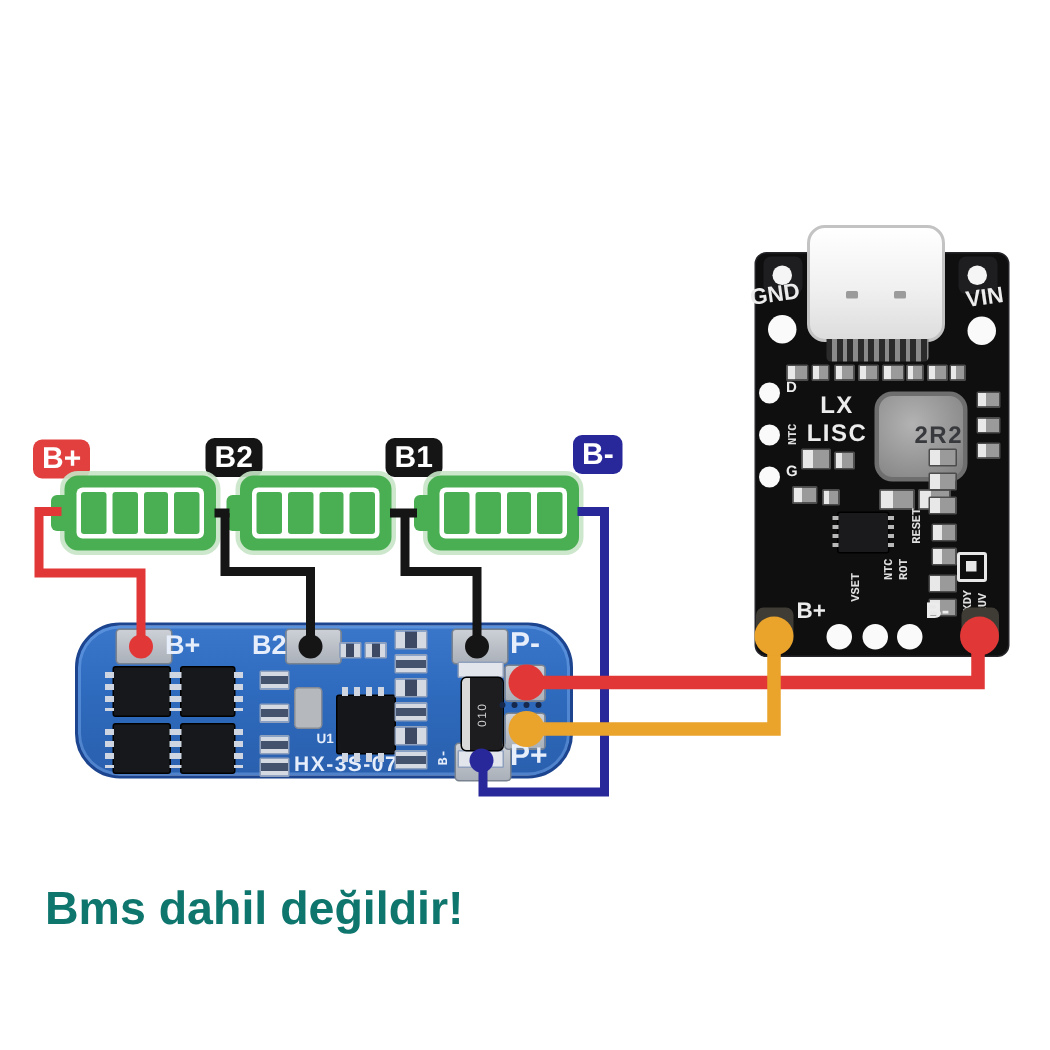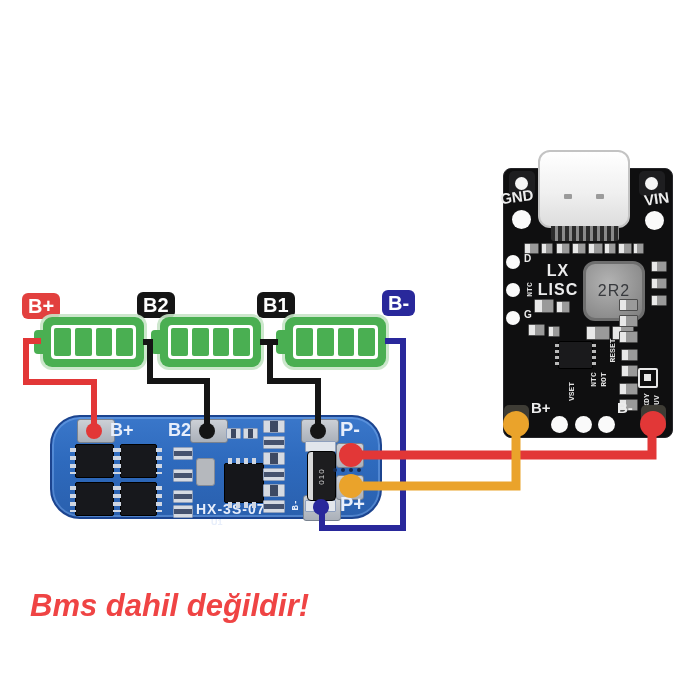--- a/index.html
+++ b/index.html
@@ -56,22 +56,22 @@
        border-radius:0 0 3px 3px;}
   .screwpad{position:absolute;width:26px;height:25px;background:#1e1e20;border-radius:5px;}
   .screwpad::after{content:"";position:absolute;left:6px;top:6px;width:13px;height:13px;
        border-radius:50%;background:#f5f5f5;}
   .hole{position:absolute;border-radius:50%;background:#fafafa;}
   .wsilk{position:absolute;color:#ececec;font-weight:bold;}
   .smd{position:absolute;background:linear-gradient(90deg,#e8e8e8 0 38%,#9a9a9a 38%);
        border:1px solid #4c4c4c;border-radius:1px;}
   .inductor{position:absolute;left:583px;top:261px;width:62px;height:60px;border-radius:12px;
        background:radial-gradient(circle at 40% 35%,#b3b3b3,#8e8e8e 70%,#7c7c7c);
-       border:3px solid #6e6e6e;box-sizing:border-box;color:#37393d;font-weight:normal;
-       font-size:16px;display:flex;align-items:center;justify-content:center;letter-spacing:1px;}
+       border:3px solid #6e6e6e;box-sizing:border-box;color:#37393d;font-weight:bold;
+       font-size:16px;display:flex;align-items:center;justify-content:flex-end;letter-spacing:1px;}
   .qfn{position:absolute;left:558px;top:341px;width:33px;height:26px;background:#1a1a1c;
        border:1px solid #000;border-radius:2px;}
   .qfn::before,.qfn::after{content:"";position:absolute;top:2px;bottom:2px;width:4px;
        background:repeating-linear-gradient(to bottom,#b9b9b9 0 3px,rgba(0,0,0,0) 3px 6px);}
   .qfn::before{left:-4px;} .qfn::after{right:-4px;}
   .vt{position:absolute;width:44px;text-align:center;transform:rotate(-90deg);
       font-size:8px;font-weight:bold;color:#e0e0e0;font-family:"Liberation Mono","DejaVu Sans Mono",monospace;}
   .qr{position:absolute;left:638px;top:368px;width:20px;height:20px;border:2px solid #e8e8e8;
       box-sizing:border-box;border-radius:2px;}
   .qr::after{content:"";position:absolute;left:4px;top:4px;width:7px;height:7px;background:#e8e8e8;}
@@ -127,21 +127,21 @@
   <div class="pad" style="left:301px;top:419px;width:36px;height:22px;"></div>
   <div class="pad" style="left:303px;top:495px;width:36px;height:24px;"></div>
   <div class="pad" style="left:336px;top:443px;width:26px;height:23px;"></div>
   <div class="pad" style="left:336px;top:475px;width:26px;height:23px;"></div>
 
   <div class="silk" style="left:110px;top:420px;font-size:18px;">B+</div>
   <div class="silk" style="left:168px;top:420px;font-size:18px;">B2</div>
   <div class="silk" style="left:340px;top:418px;font-size:20px;">P-</div>
   <div class="silk" style="left:340px;top:493px;font-size:20px;">P+</div>
   <div class="silk" style="left:196px;top:501px;font-size:14px;letter-spacing:1px;">HX-3S-07</div>
-  <div class="silk" style="left:211px;top:487px;font-size:9px;margin-top:30px;">U1</div>
+  <div class="silk" style="left:211px;top:487px;font-size:9px;">U1</div>
   <div class="silk vt" style="left:274px;top:500px;font-size:9px;color:#e7eefb;">B-</div>
 
   <div class="soic" style="left:75px;top:444px;width:37px;height:32px;"></div>
   <div class="soic" style="left:120px;top:444px;width:35px;height:32px;"></div>
   <div class="soic" style="left:75px;top:482px;width:37px;height:32px;"></div>
   <div class="soic" style="left:120px;top:482px;width:35px;height:32px;"></div>
   <div class="qfp" style="left:224px;top:463px;width:38px;height:38px;"></div>
 
   <div class="bsmd dark" style="left:173px;top:447px;width:18px;height:11px;"></div>
   <div class="bsmd dark" style="left:173px;top:469px;width:18px;height:11px;"></div>
@@ -259,14 +259,14 @@
     <circle cx="94" cy="431" r="8" fill="#e23737"></circle>
     <circle cx="207" cy="431" r="8" fill="#151515"></circle>
     <circle cx="318" cy="431" r="8" fill="#151515"></circle>
     <circle cx="321" cy="507" r="8" fill="#29289b"></circle>
     <circle cx="351" cy="455" r="12" fill="#e23737"></circle>
     <circle cx="351" cy="486" r="12" fill="#eaa32b"></circle>
     <circle cx="516" cy="424" r="13" fill="#eaa32b"></circle>
     <circle cx="653" cy="424" r="13" fill="#e23737"></circle>
   </svg>
 
-  <div id="caption" style="color: #ef4444; font-style: italic;">Bms dahil değildir!</div>
+  <div id="caption" style="color: #0f766e;">Bms dahil değildir!</div>
 </div>
 
 </body></html>

